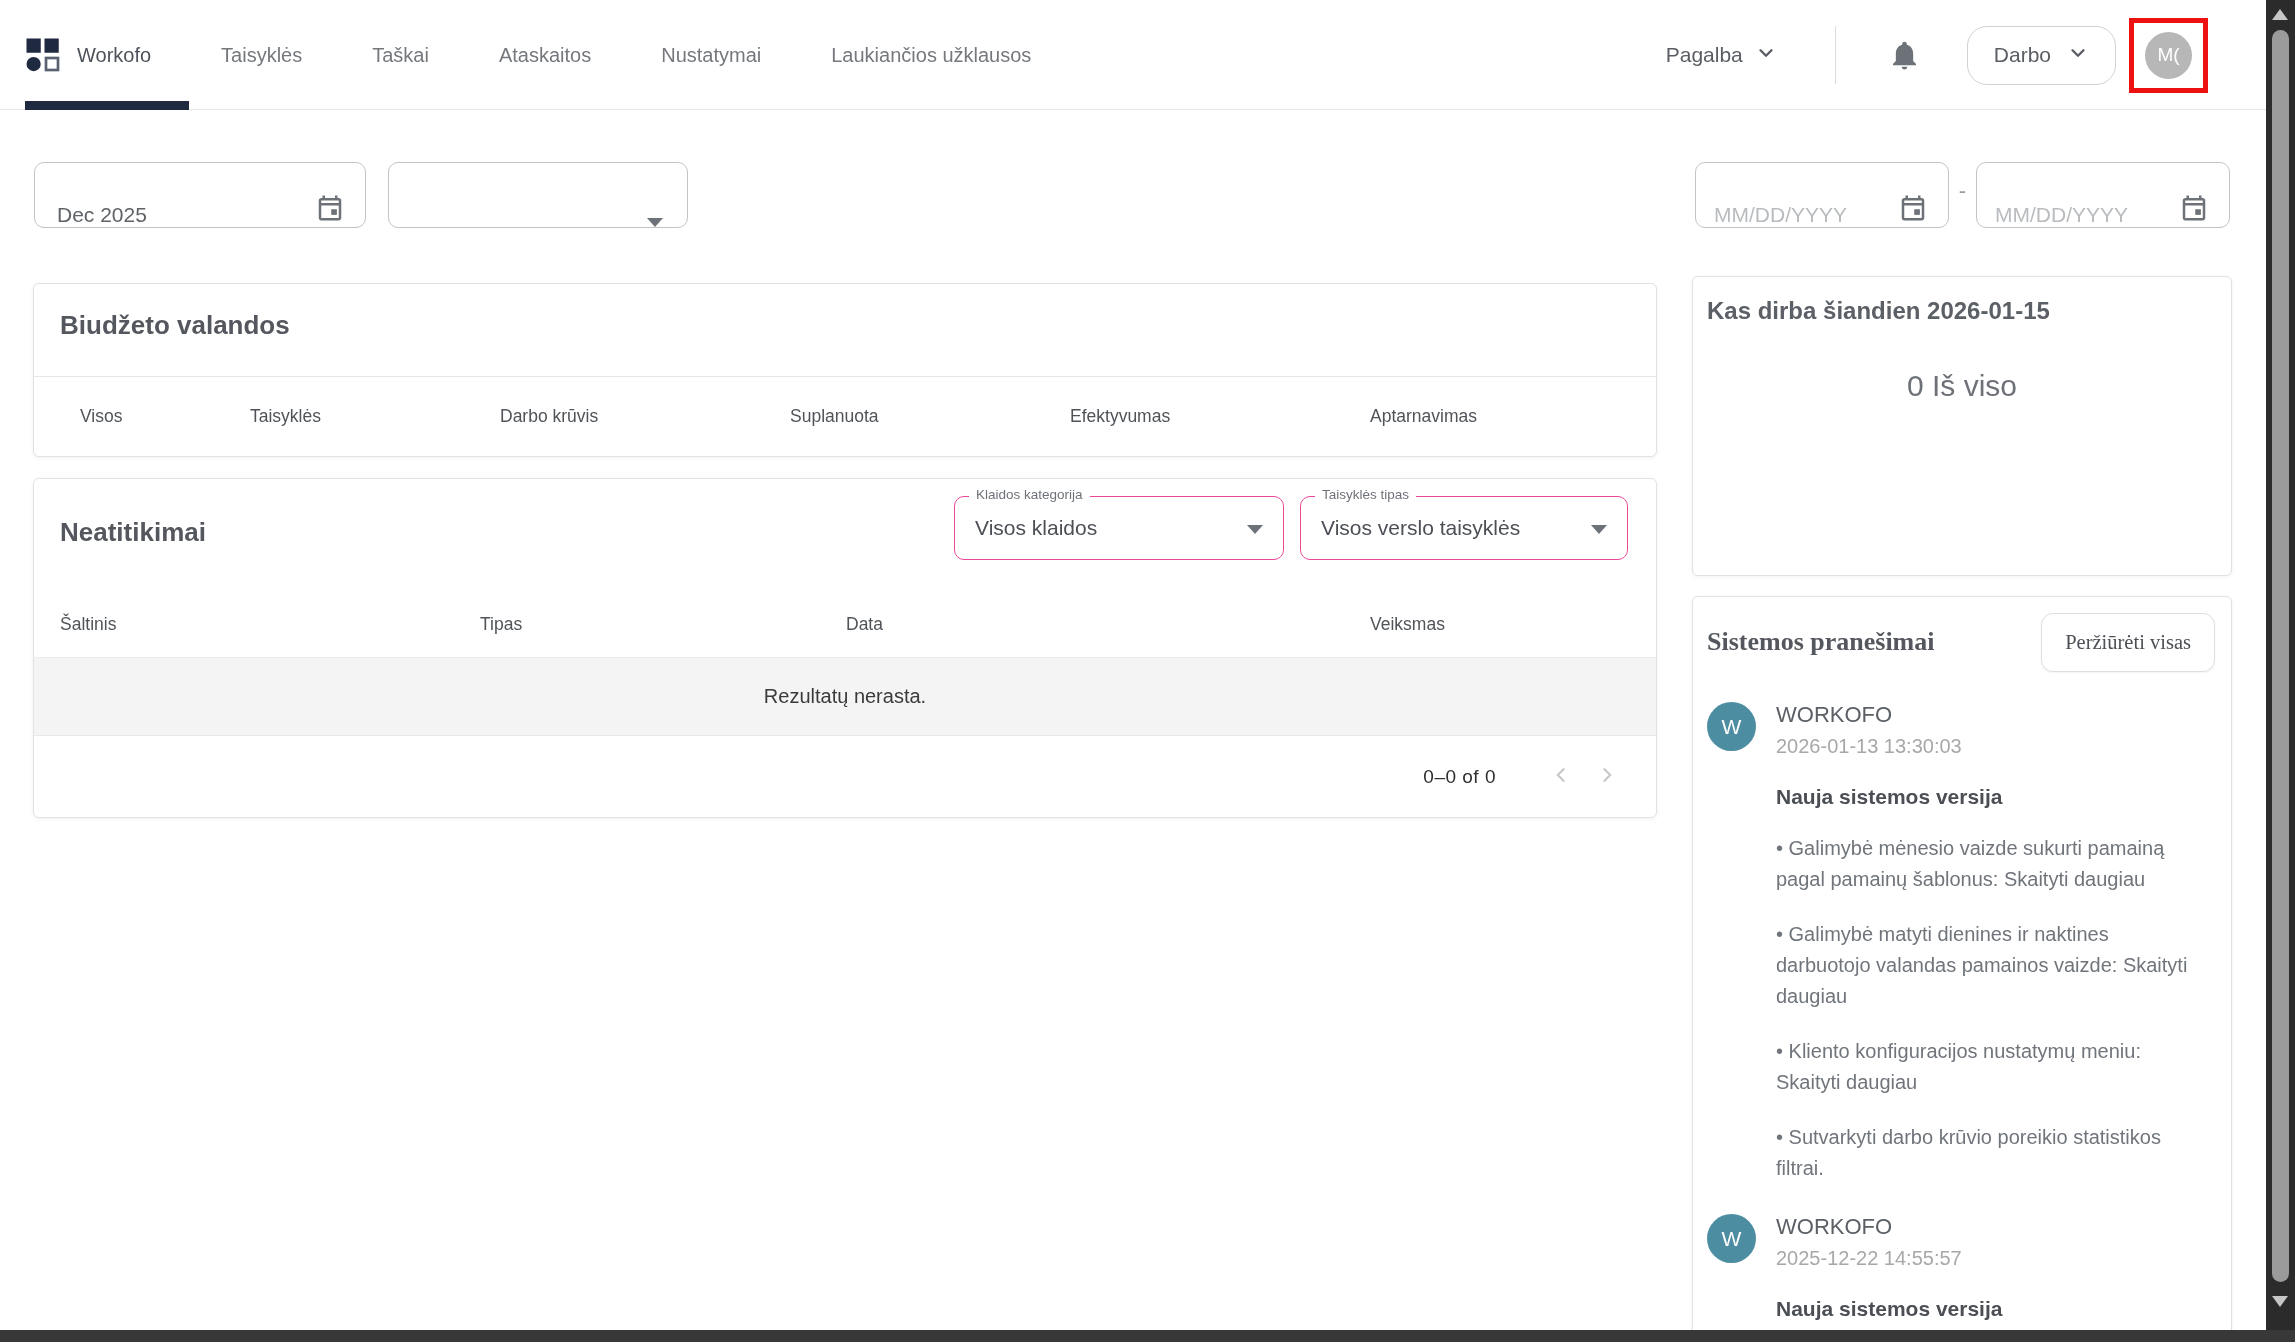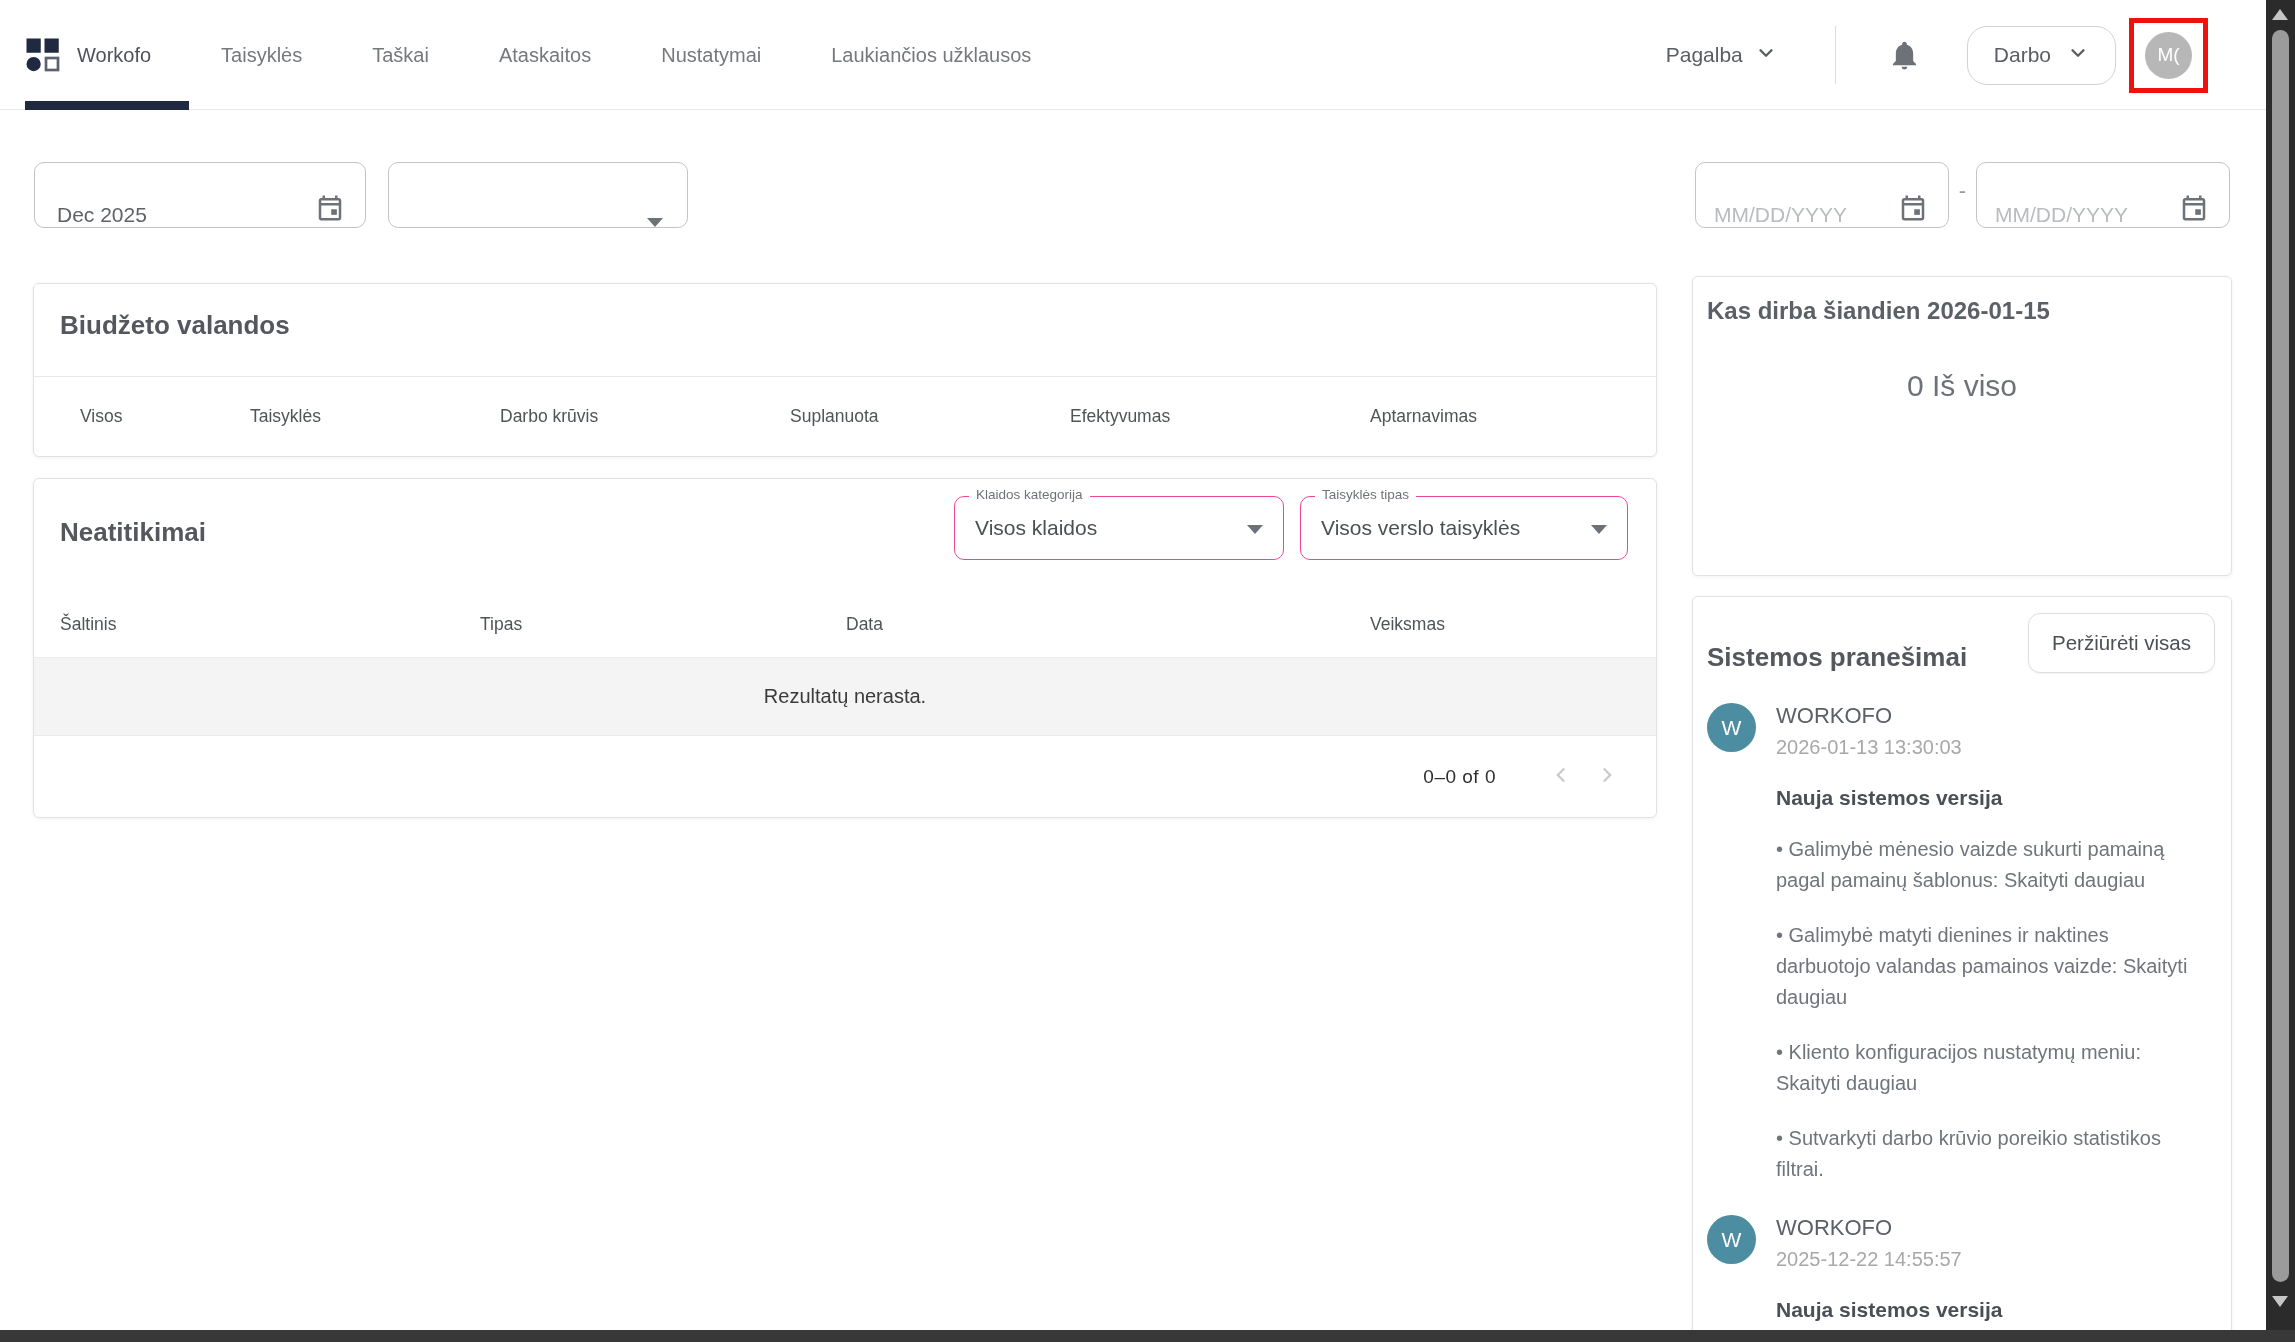--- a/index.html
+++ b/index.html
@@ -87,22 +87,22 @@
   .pg-btn { width:46px; height:46px; border:none; background:transparent; display:flex;
     align-items:center; justify-content:center; cursor:default; }
 
   
   .today-card { left:1692px; top:276px; width:540px; height:300px; }
   .today-title { padding:20px 0 0 14px; font-size:24px; color:#5b5f66; }
   .today-total { margin-top:44px; text-align:center; font-size:30px; color:#6e7278; }
 
   
   .notif-card { left:1692px; top:596px; width:540px; height:760px; overflow:hidden; }
-  .notif-head { display:flex; justify-content:space-between; align-items:flex-end;
-    padding:16px 16px 0 14px; }
+  .notif-head { display:flex; justify-content:space-between; align-items:flex-start;
+    padding:16px 16px 0 14px;font-family:Liberation Serif, serif; }
   .notif-title { font-size:26px; color:#54585e; margin-top:14px; }
   .viewall-btn { font-family:inherit; border:1px solid #dedede; border-radius:12px;
     padding:17px 23px; font-size:20.5px; color:#4c5056; background:#fff;
     box-shadow:0 1px 2px rgba(0,0,0,.05); cursor:pointer; white-space:nowrap; }
   .notif-item { display:flex; padding:30px 24px 0 14px; gap:20px; }
   .n-avatar { flex:0 0 auto; width:49px; height:49px; border-radius:50%; background:#4d8da2;
     color:#fff; font-size:21px; display:flex; align-items:center; justify-content:center; }
   .n-body { flex:1; min-width:0; }
   .n-author { font-size:22px; color:#5b6066; }
   .n-time { font-size:20px; color:#a8a8a8; margin-top:7px; }

